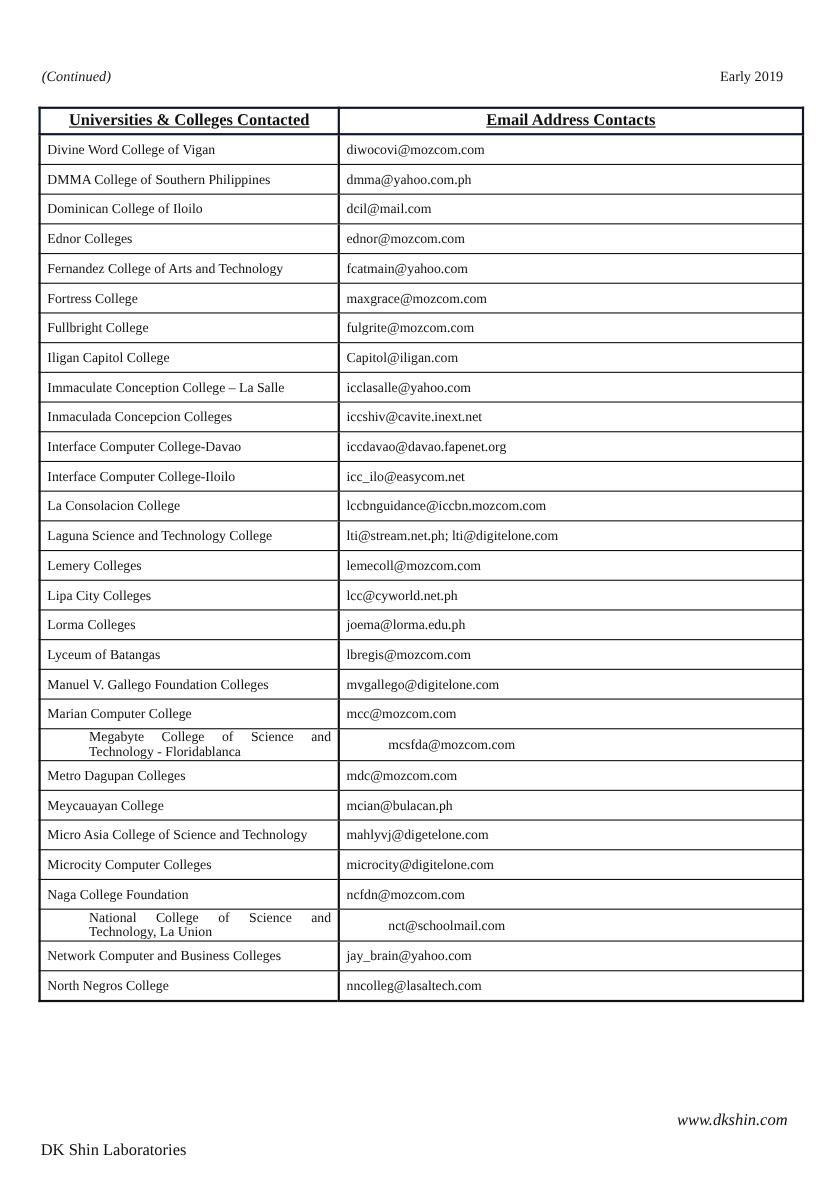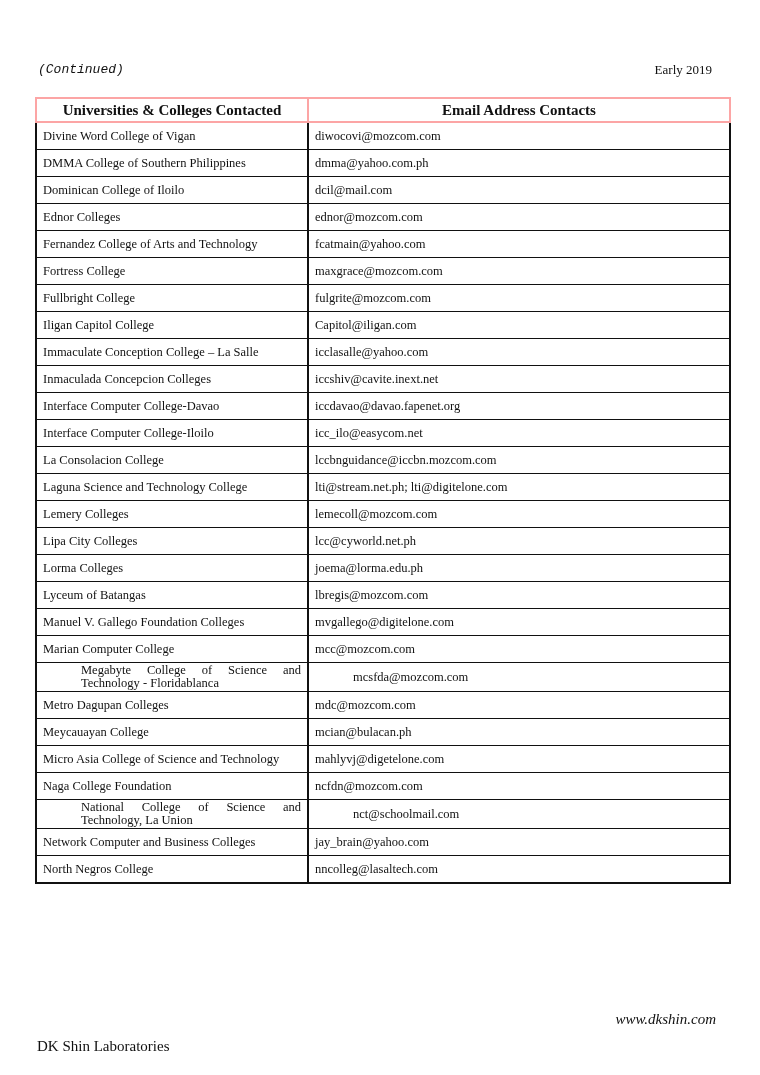--- a/index.html
+++ b/index.html
@@ -1,34 +1,34 @@
 <!DOCTYPE html>
 <html><head>
   <meta charset="utf-8">
   <style>
     html, body { margin: 0; padding: 0; background: #ffffff; }
     body {
       width: 760px; height: 1075px; position: relative; overflow: hidden;
       font-family: "Liberation Serif", "DejaVu Serif", serif; color: #111;
     }
     .top-left {
-      position: absolute; left: 38px; top: 62px; font-size: 13px; font-style: italic; font-family: Liberation Mono, monospace;
+      position: absolute; left: 38px; top: 62px; font-size: 13px; font-style: italic;
     }
     .top-right {
       position: absolute; right: 48px; top: 62px; font-size: 13px;
     }
     table.contacts {
       position: absolute; left: 35px; top: 97px; width: 694px;
       border-collapse: collapse; border: 2px solid #111; table-layout: fixed;
     }
     table.contacts col.c1 { width: 272px; }
     table.contacts col.c2 { width: 422px; }
     table.contacts th {
       height: 22px; font-size: 15px; font-weight: bold; text-align: center;
-      border: 2px solid #fca5a5; padding: 0 4px; vertical-align: middle;
+      border: 2px solid #0f172a; padding: 0 4px; vertical-align: middle; text-decoration: underline;
     }
     table.contacts td {
       height: 26px; font-size: 12.5px; border-top: 1.5px solid #111; border-bottom: 1.5px solid #111;
       padding: 0 6px; vertical-align: middle; line-height: 13px;
     }
     table.contacts td.name { border-right: 2px solid #111; text-align: justify; border-radius: 13px; }
     table.contacts tr.twoline td { height: 28px; padding-left: 44px; }
     .bottom-left {
       position: absolute; left: 37px; top: 1038px; font-size: 15px;
     }
@@ -144,20 +144,24 @@
       </tr>
       <tr>
         <td class="name">Meycauayan College</td>
         <td>mcian@bulacan.ph</td>
       </tr>
       <tr>
         <td class="name">Micro Asia College of Science and Technology</td>
         <td>mahlyvj@digetelone.com</td>
       </tr>
       <tr>
+        <td class="name">Microcity Computer Colleges</td>
+        <td>microcity@digitelone.com</td>
+      </tr>
+      <tr>
         <td class="name">Naga College Foundation</td>
         <td>ncfdn@mozcom.com</td>
       </tr>
       <tr class="twoline">
         <td class="name">National College of Science and Technology, La Union</td>
         <td>nct@schoolmail.com</td>
       </tr>
       <tr>
         <td class="name">Network Computer and Business Colleges</td>
         <td>jay_brain@yahoo.com</td>

